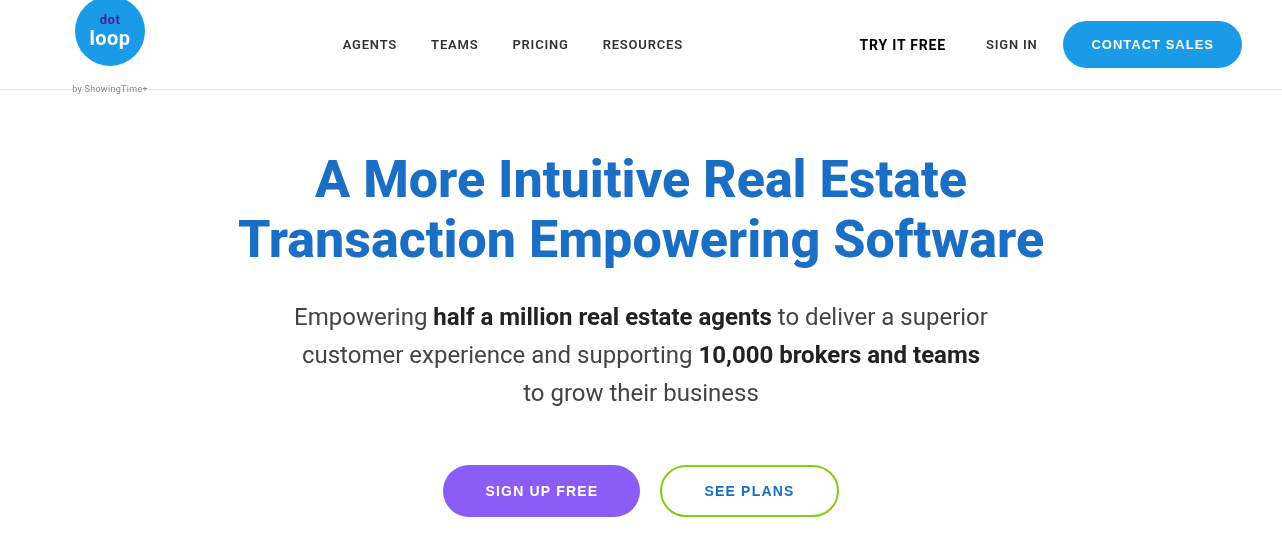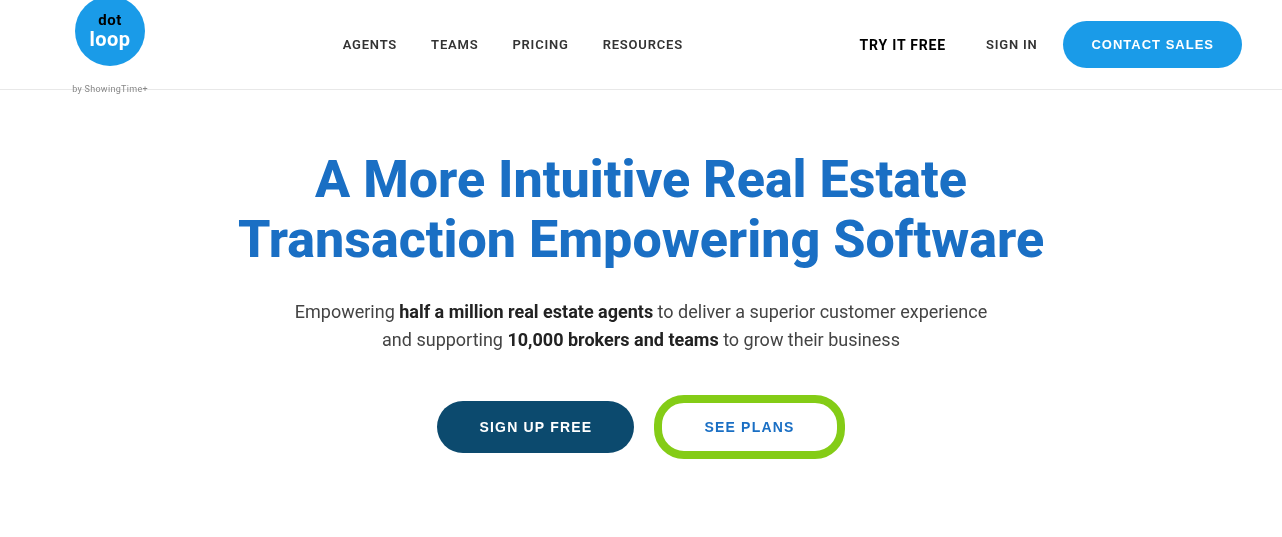--- a/index.html
+++ b/index.html
@@ -40,22 +40,22 @@
       height: 70px;
       background: #1a9be8;
       border-radius: 50%;
       display: flex;
       align-items: center;
       justify-content: center;
       position: relative;
     }
 
     .logo-dot-text {
-      color: #000000;
-      font-size: 15px;
+      color: #4c1d95;
+      font-size: 13px;
       font-weight: 700;
       letter-spacing: 0.5px;
     }
 
     .logo-loop-text {
       color: #ffffff;
       font-size: 20px;
       font-weight: 700;
       letter-spacing: 0.5px;
       line-height: 1;
@@ -150,58 +150,58 @@
       color: #1a6fc4;
       font-size: 52px;
       font-weight: 800;
       line-height: 1.15;
       max-width: 900px;
       margin-bottom: 28px;
     }
 
     .hero-subtitle {
       color: #444;
-      font-size: 18px;
+      font-size: 24px;
       line-height: 1.6;
       max-width: 700px;
-      margin-bottom: 40px;
+      margin-bottom: 52px;
     }
 
     .hero-subtitle strong {
       font-weight: 700;
       color: #222;
     }
 
     .hero-buttons {
       display: flex;
       gap: 20px;
       align-items: center;
     }
 
     .signup-btn {
-      background: #0c4a6e;
+      background: #8b5cf6;
       color: #ffffff;
       font-size: 14px;
       font-weight: 700;
       letter-spacing: 1.2px;
       text-transform: uppercase;
       border: none;
       border-radius: 30px;
       padding: 18px 42px;
       cursor: pointer;
     }
 
     .see-plans-btn {
       background: #ffffff;
       color: #1a6fc4;
       font-size: 14px;
       font-weight: 700;
       letter-spacing: 1.2px;
       text-transform: uppercase;
-      border: 8px solid #84cc16;
+      border: 2px solid #84cc16;
       border-radius: 30px;
       padding: 16px 42px;
       cursor: pointer;
     }
   </style>
 </head>
 <body>
 
 <header>
   <div class="logo-area">

